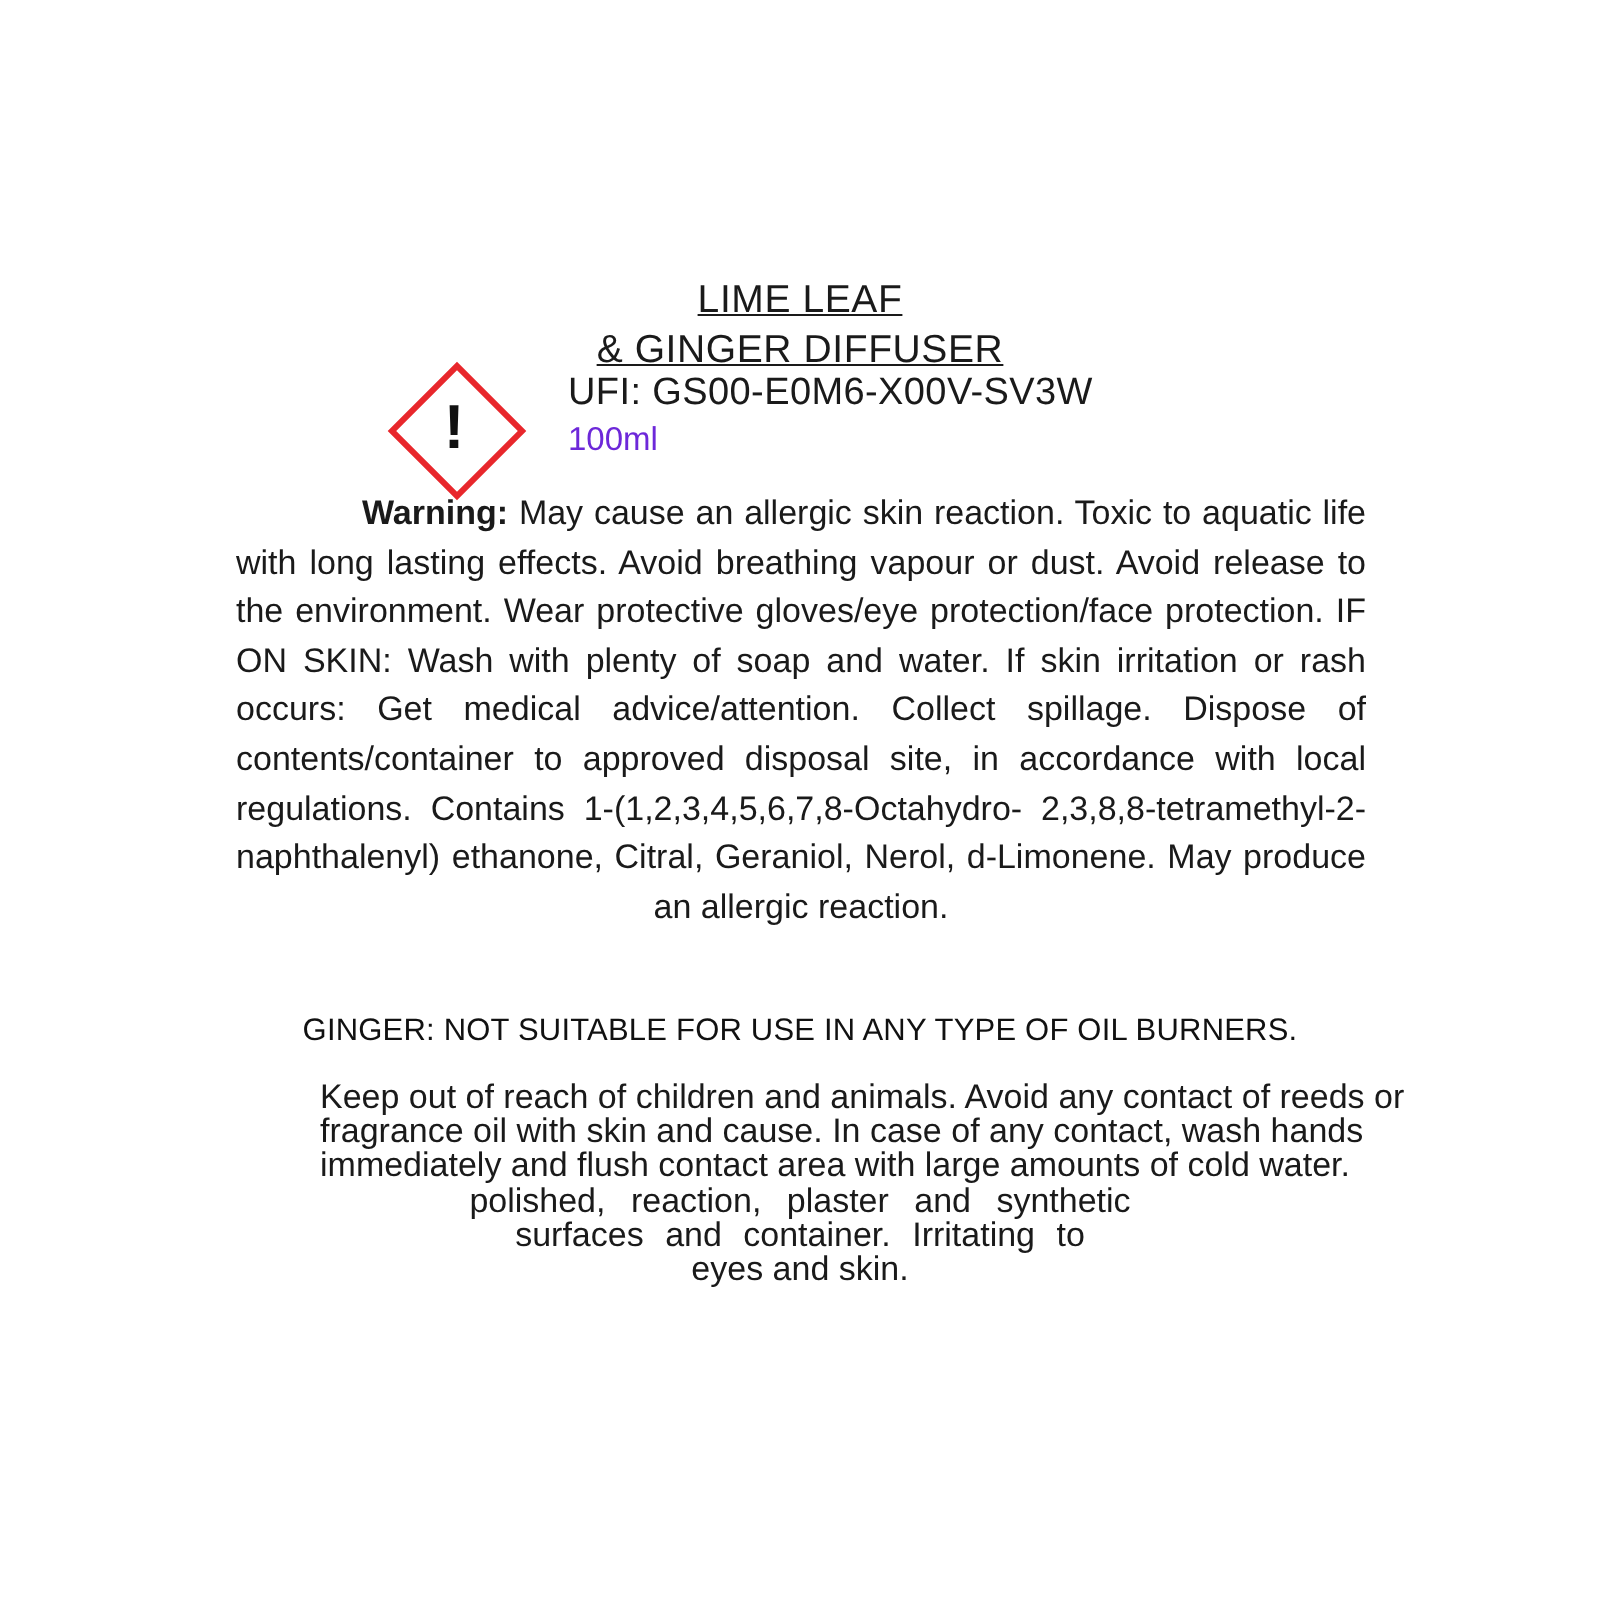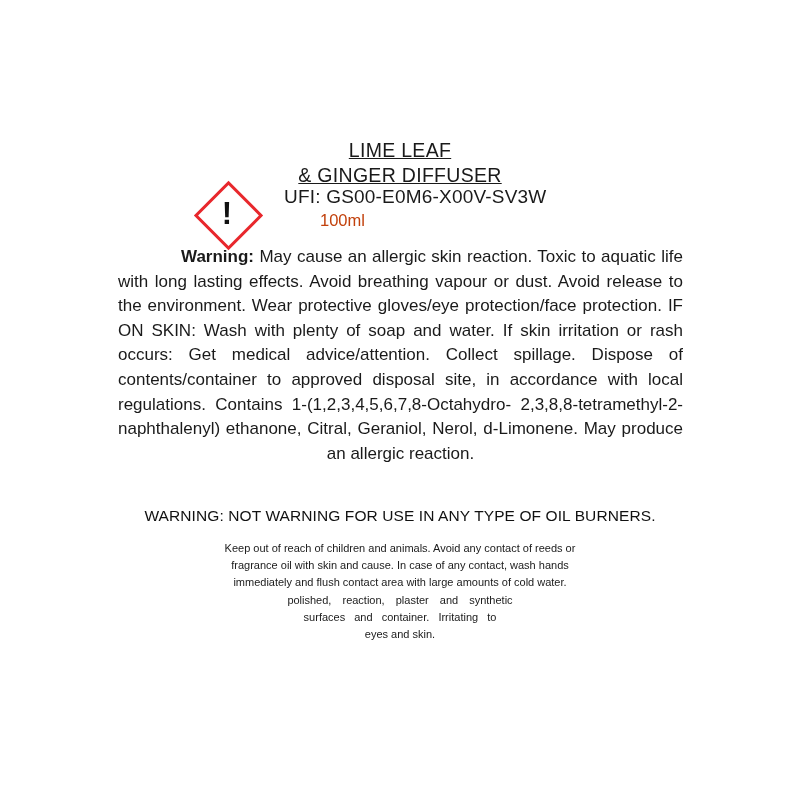--- a/index.html
+++ b/index.html
@@ -96,22 +96,21 @@
   .ufi-code {
     font-size: 19px;
     line-height: 24px;
     letter-spacing: 0.2px;
     color: #1a1a1a;
     white-space: nowrap;
   }
   .volume {
     font-size: 16.5px;
     line-height: 22px;
-    color: #c2410c;
-    margin-left: 36px;
+    color: #6d28d9;
   }
 
   .warning-paragraph {
     position: absolute;
     left: 118px;
     top: 245px;
     width: 565px;
     font-size: 17px;
     line-height: 24.6px;
     color: #1a1a1a;
@@ -135,21 +134,21 @@
     letter-spacing: 0.1px;
     color: #111111;
     font-weight: 400;
   }
 
   .care-block {
     position: absolute;
     left: 160px;
     top: 540px;
     width: 480px;
-    font-size: 11px;
+    font-size: 17px;
     line-height: 17.2px;
     color: #1a1a1a;
     text-align: center;
   }
   .care-block .ln {
     display: block;
     white-space: nowrap;
   }
   .care-block .ln.spread-1 { word-spacing: 3px; }
   .care-block .ln.spread-2 { word-spacing: 6px; }
@@ -171,21 +170,21 @@
       <div class="excl">!</div>
     </div>
     <div class="ufi-block">
       <div class="ufi-code">UFI: GS00-E0M6-X00V-SV3W</div>
       <div class="volume">100ml</div>
     </div>
   </div>
 
   <div class="warning-paragraph"><span class="warning-word">Warning:</span><span> May cause an allergic skin reaction. Toxic to aquatic life with long lasting effects. Avoid breathing vapour or dust. Avoid release to the environment. Wear protective gloves/eye protection/face protection. IF ON SKIN: Wash with plenty of soap and water. If skin irritation or rash occurs: Get medical advice/attention. Collect spillage. Dispose of contents/container to approved disposal site, in accordance with local regulations. Contains 1-(1,2,3,4,5,6,7,8-Octahydro- 2,3,8,8-tetramethyl-2-naphthalenyl) ethanone, Citral, Geraniol, Nerol, d-Limonene. May produce an allergic reaction.</span></div>
 
-  <div class="burner-warning">WARNING: NOT WARNING FOR USE IN ANY TYPE OF OIL BURNERS.</div>
+  <div class="burner-warning">GINGER: NOT SUITABLE FOR USE IN ANY TYPE OF OIL BURNERS.</div>
 
   <div class="care-block">
     <span class="ln">Keep out of reach of children and animals. Avoid any contact of reeds or</span>
     <span class="ln">fragrance oil with skin and cause. In case of any contact, wash hands</span>
     <span class="ln">immediately and flush contact area with large amounts of cold water.</span>
     <span class="ln spread-3">polished, reaction, plaster and synthetic</span>
     <span class="ln spread-2">surfaces and container. Irritating to</span>
     <span class="ln">eyes and skin.</span>
   </div>
 

